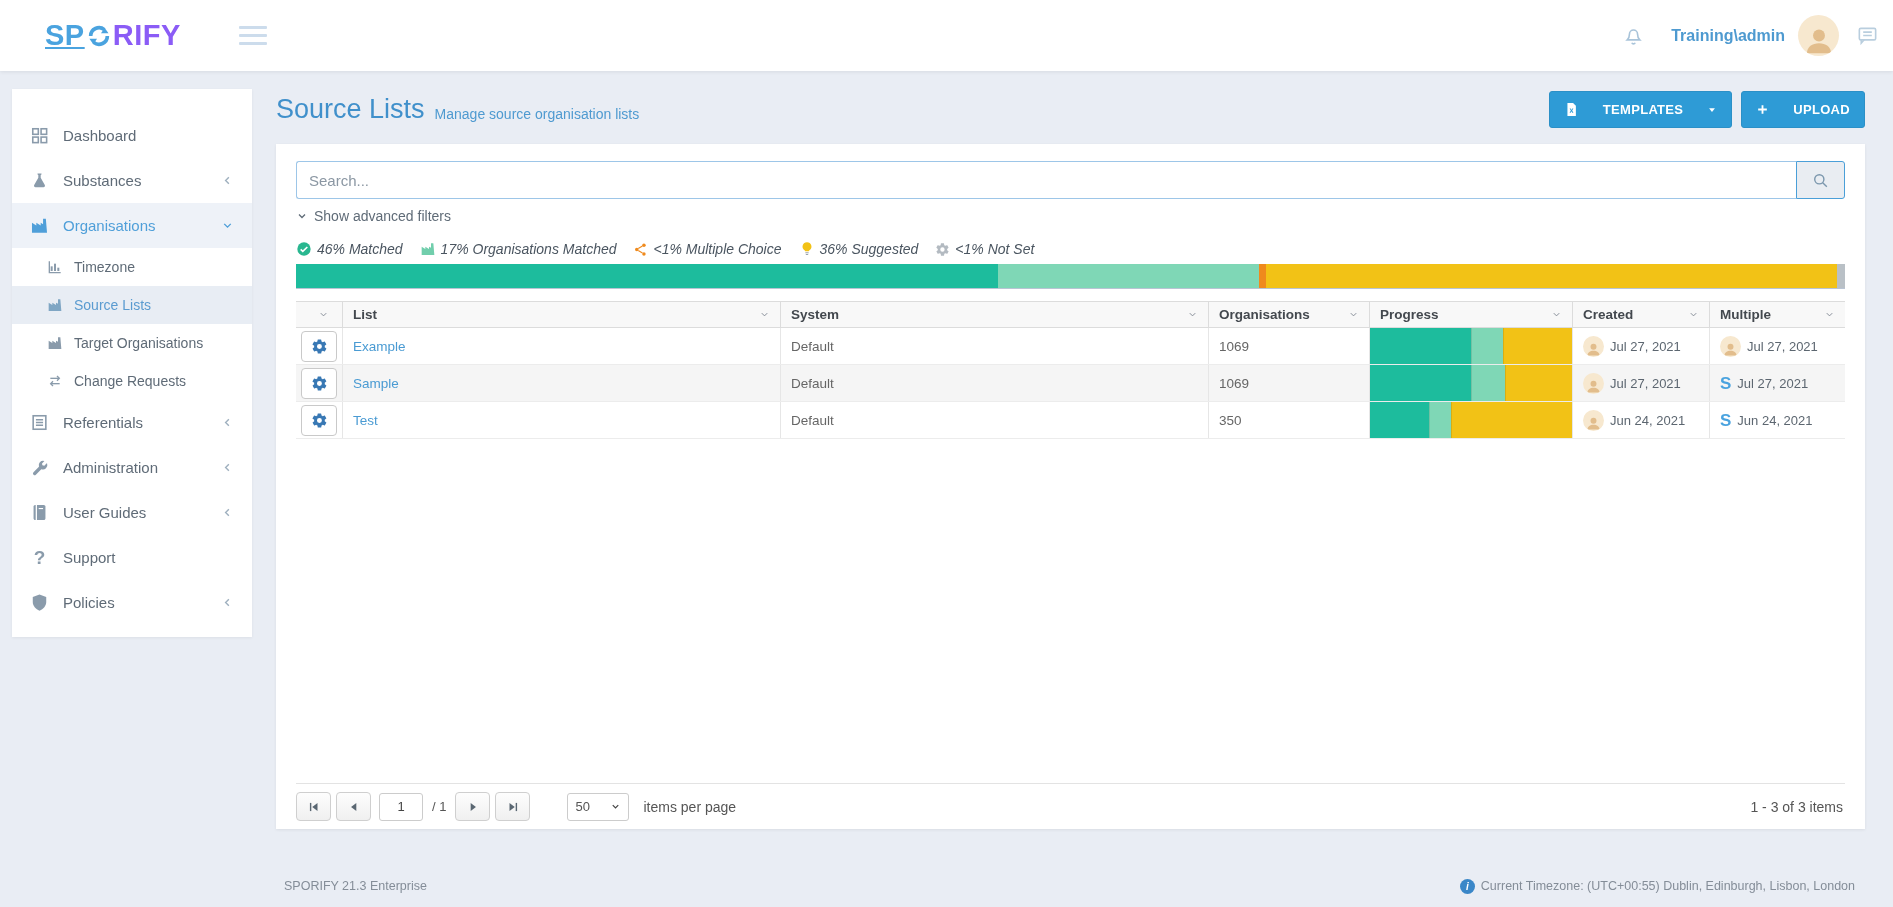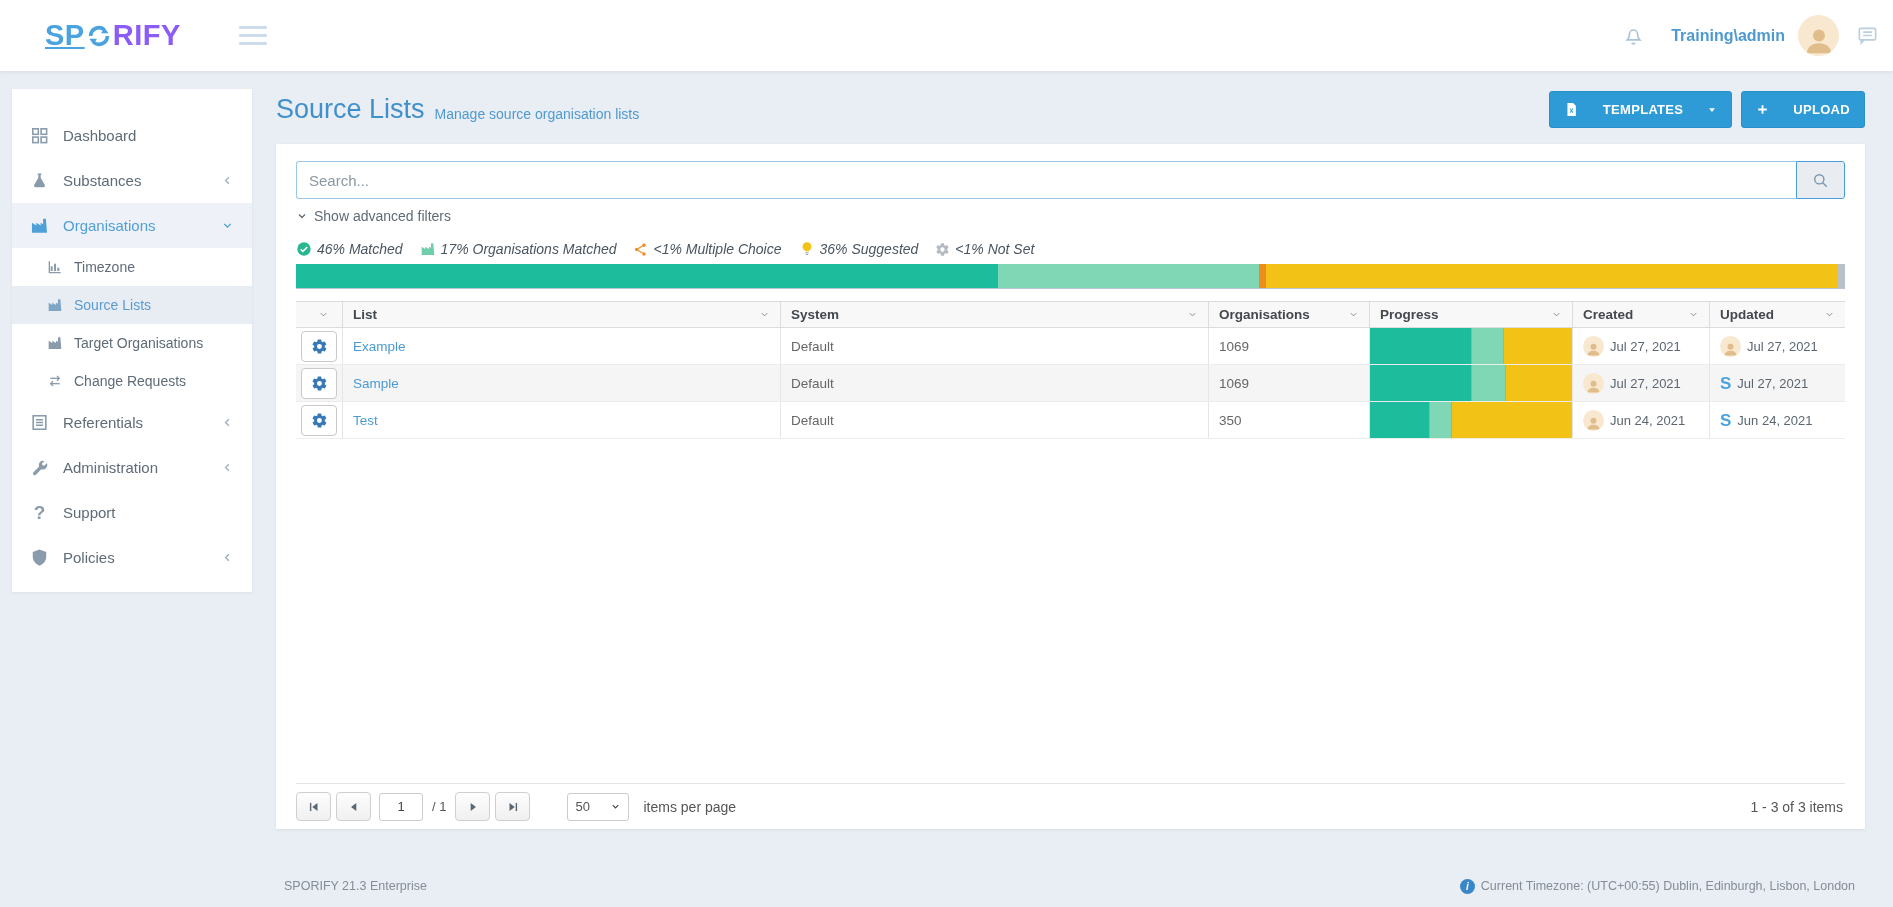--- a/index.html
+++ b/index.html
@@ -391,20 +391,33 @@
           </svg>
         </span>
       <span>Administration</span>
       <span class="chev">
           <svg width="13" height="13">
             <use href="#i-chev-l"></use>
           </svg>
         </span>
     </div>
     <div class="side-item">
+      <span class="s-ic">
+          <svg width="19" height="19">
+            <use href="#i-book"></use>
+          </svg>
+        </span>
+      <span>User Guides</span>
+      <span class="chev">
+          <svg width="13" height="13">
+            <use href="#i-chev-l"></use>
+          </svg>
+        </span>
+    </div>
+    <div class="side-item">
       <span class="s-ic" style="font-size:19px;font-weight:700;width:19px;text-align:center;">?</span>
       <span>Support</span>
     </div>
     <div class="side-item">
       <span class="s-ic">
           <svg width="19" height="19">
             <use href="#i-shield"></use>
           </svg>
         </span>
       <span>Policies</span>
@@ -560,21 +573,21 @@
             </div>
           <div class="c5">
               <span>Created</span>
               <span class="hmenu">
                 <svg width="11" height="11">
                   <use href="#i-chev-d-thin"></use>
                 </svg>
               </span>
             </div>
           <div class="c6">
-              <span>Updated</span>
+              <span>Multiple</span>
               <span class="hmenu">
                 <svg width="11" height="11">
                   <use href="#i-chev-d-thin"></use>
                 </svg>
               </span>
             </div>
         </div>
 
         <div class="g-row">
           <div class="c0">

